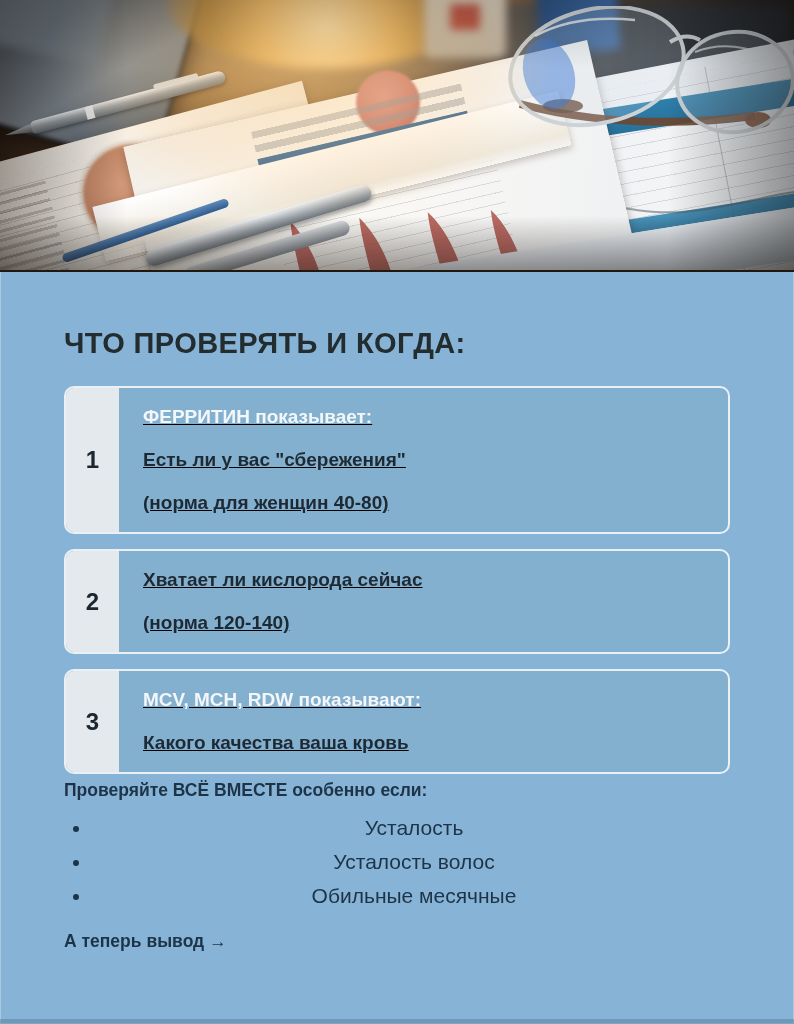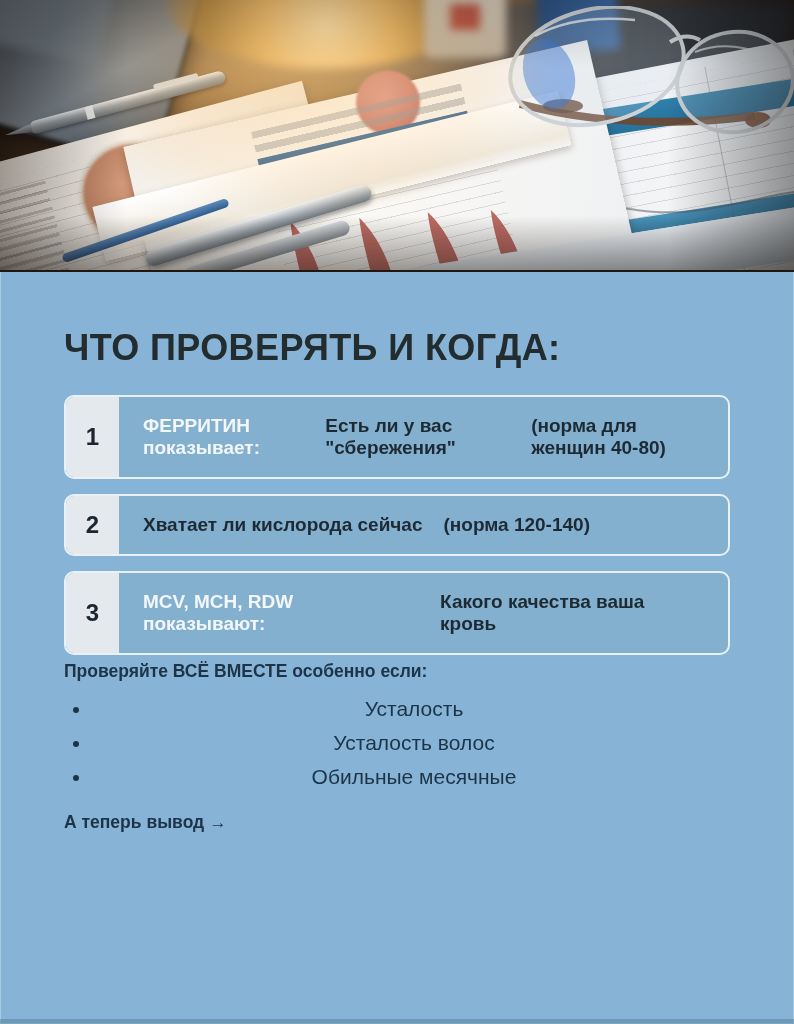--- a/index.html
+++ b/index.html
@@ -90,27 +90,27 @@
 
   .ph-glasses{left:505px;top:6px;width:290px;height:140px;}
   .ph-warm{left:0;top:0;right:0;bottom:0;pointer-events:none;
     background:radial-gradient(ellipse 340px 210px at 38% 22%, rgba(255,205,130,.45), rgba(255,190,110,.16) 55%, transparent 75%);}
   .ph-vignette{left:0;top:0;right:0;bottom:0;pointer-events:none;
     background:linear-gradient(to right, rgba(20,12,8,.38), transparent 16%, transparent 84%, rgba(15,12,10,.42)),
                linear-gradient(to bottom, rgba(10,8,6,.18), transparent 25%, transparent 80%, rgba(20,14,10,.42));}
 
   
   .content{padding:55px 64px 0;}
-  .page-title{font-size:36px;font-weight:700;letter-spacing:.4px;color:var(--heading-text,#232c2e);margin-bottom:26px;}
+  .page-title{font-size:29px;font-weight:700;letter-spacing:.4px;color:var(--heading-text,#232c2e);margin-bottom:26px;}
   .cards{display:flex;flex-direction:column;gap:15px;}
   .card{display:flex;align-items:stretch;border:2px solid var(--card-border,#e9f1f6);border-radius:10px;
         background:var(--card-bg,#84b0d0);overflow:hidden;}
   .num-col{flex:0 0 53px;display:flex;align-items:center;justify-content:center;
         background:var(--number-bg,#e3e9ed);font-size:24px;font-weight:700;color:#1c262e;}
-  .card-body{display:flex;flex-direction:row;justify-content:center;gap:21px;padding:18px 24px;}
+  .card-body{display:flex;flex-direction:column;justify-content:center;gap:21px;padding:18px 24px;text-decoration:underline;}
   .card-title{font-size:19px;font-weight:700;color:var(--card-title-text,#f3f7fa);}
   .card-line{font-size:19px;font-weight:700;color:var(--card-body-text,#1e2a33);}
 
   .intro{margin-top:6px;font-size:17.5px;font-weight:700;color:var(--footer-text,#1d3347);}
   .symptoms{margin:15px 0 0 10px;padding-left:18px;list-style:disc;}
   .symptoms li{font-size:21px;font-weight:400;color:var(--footer-text,#1d3347);margin:10px 0;padding-left:6px;text-align:center;}
   .cta{margin-top:23px;font-size:17.5px;font-weight:700;color:var(--footer-text,#1d3347);}
 </style>
 </head>
 <body>

